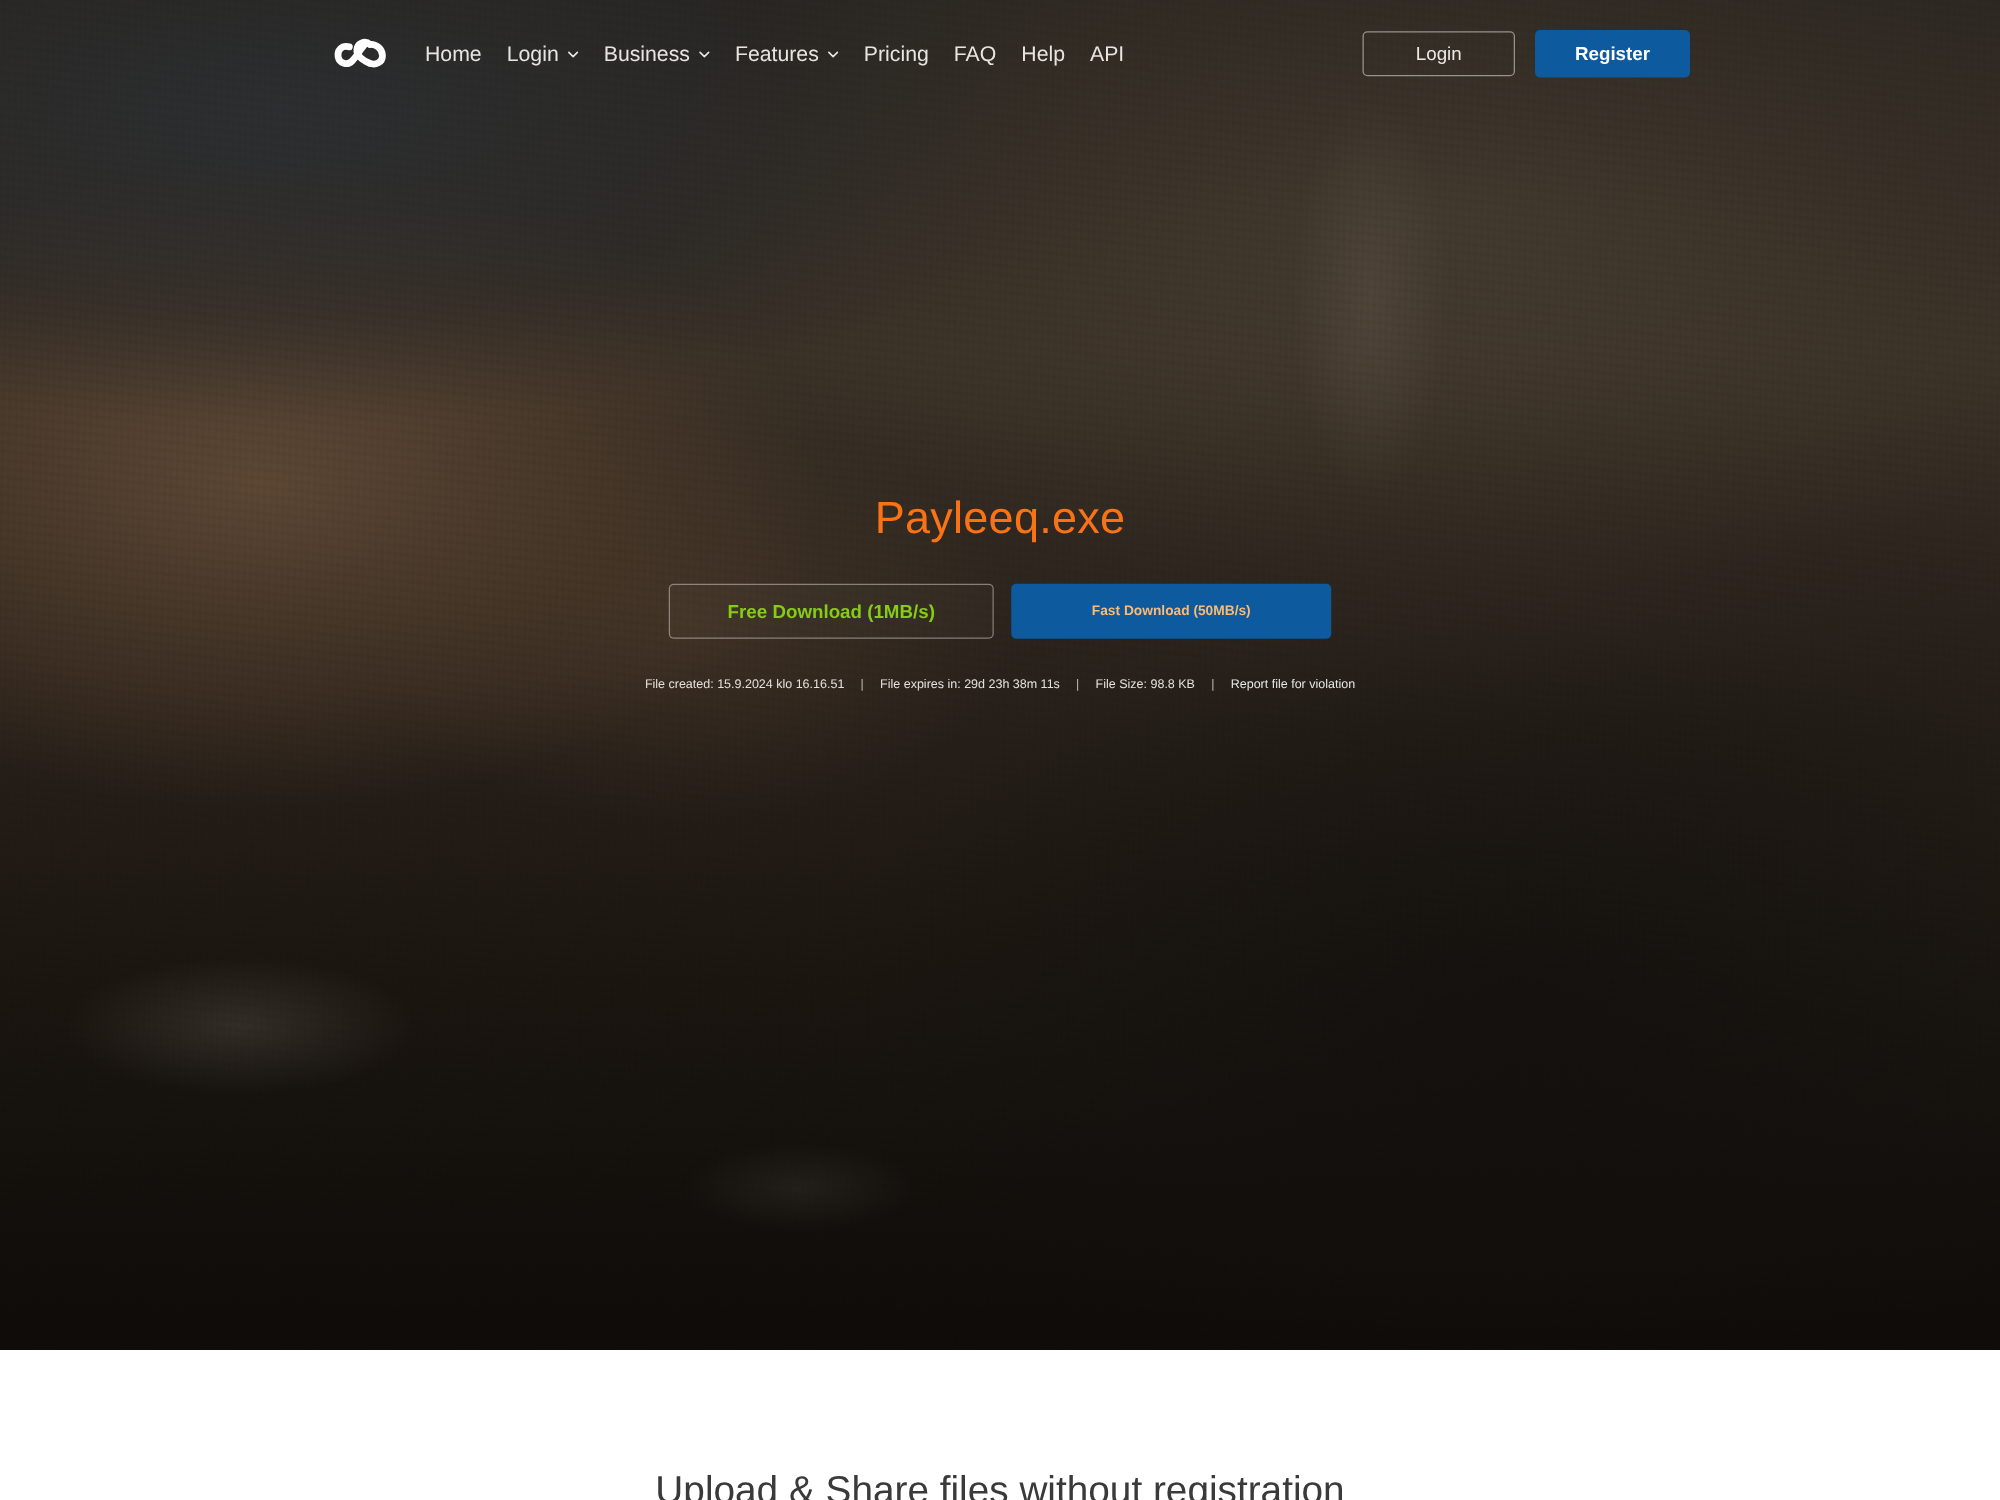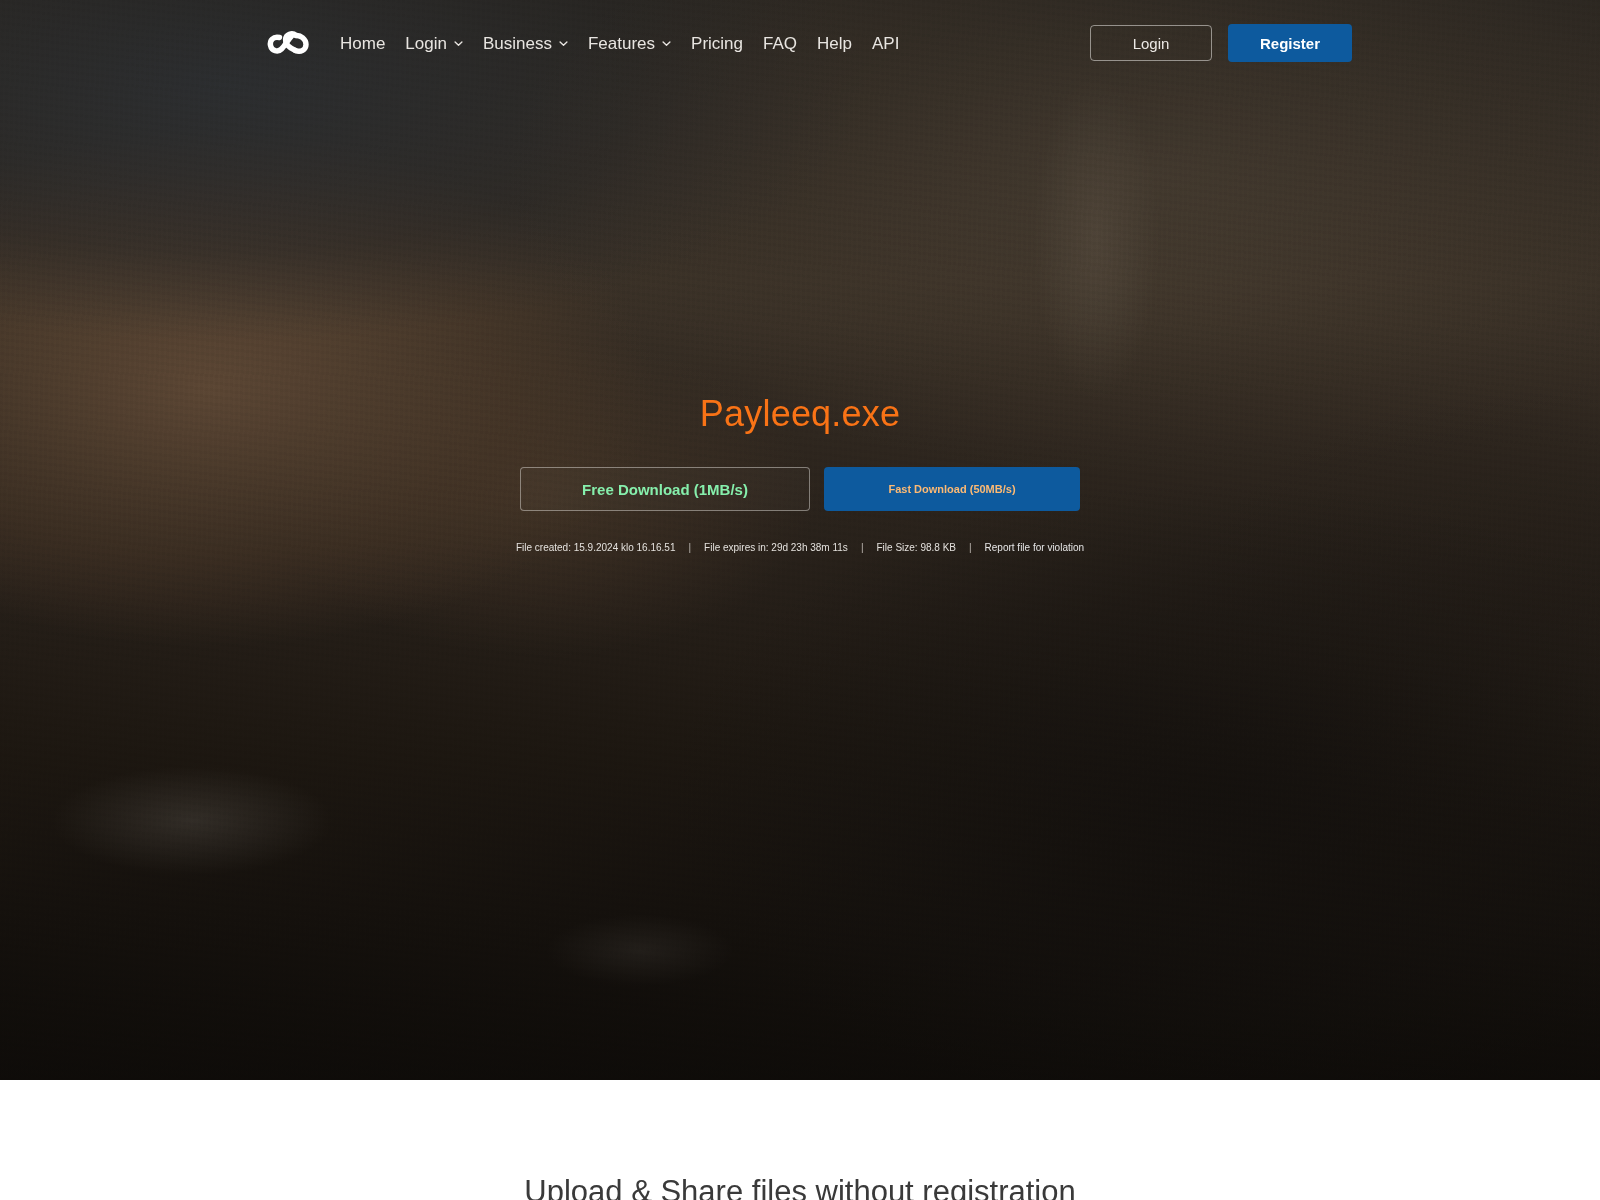--- a/index.html
+++ b/index.html
@@ -160,25 +160,25 @@
     letter-spacing: 0.2px;
     line-height: 1.2;
   }
   .dl-row {
     margin-top: 32px;
     display: flex;
     justify-content: center;
     gap: 14px;
   }
   .btn-free {
-    width: 290px; height: 44px;
+    width: 260px; height: 44px;
     border: 1px solid rgba(236,233,229,0.45);
     border-radius: 4px;
     background: rgba(255,255,255,0.02);
-    color: #86efac;
+    color: #84cc16;
     font-size: 15px;
     font-weight: bold;
     font-family: "Liberation Sans", sans-serif;
     cursor: pointer;
   }
   .btn-fast {
     width: 256px; height: 44px;
     border: none;
     border-radius: 4px;
     background: #0d5a9e;

